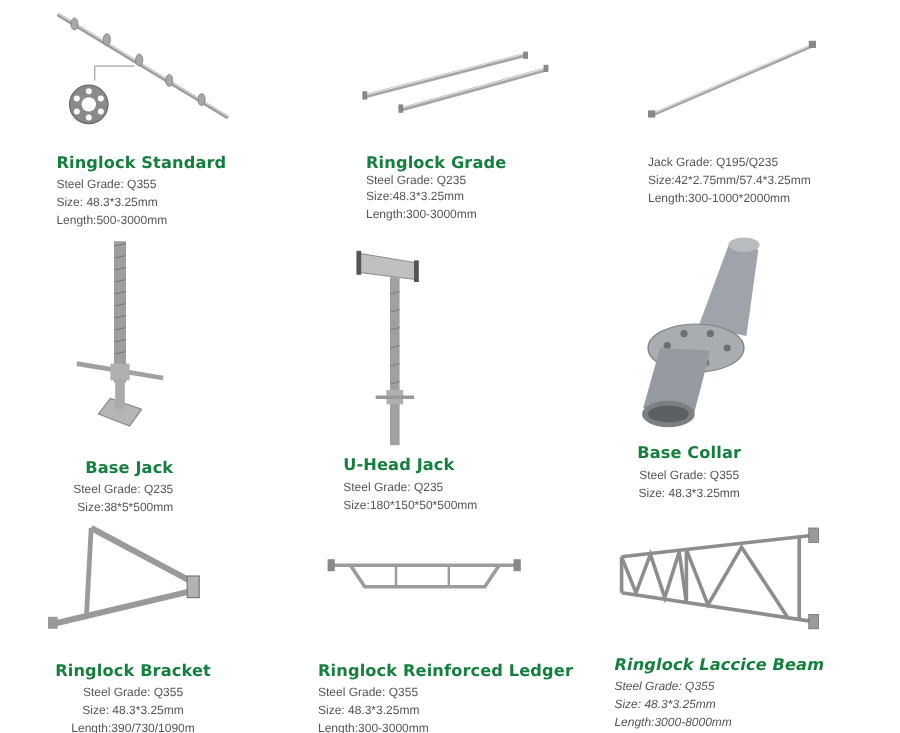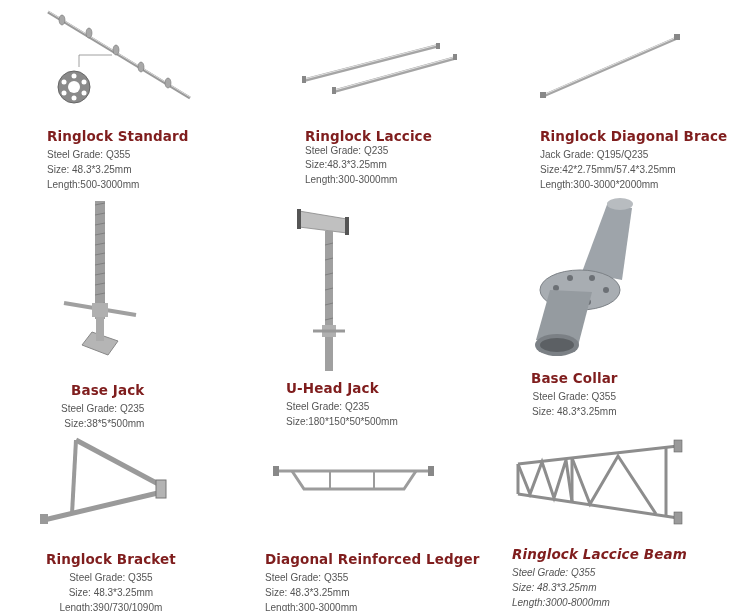--- a/index.html
+++ b/index.html
@@ -1,20 +1,20 @@
 <!DOCTYPE html>
 <html><head>
 <meta charset="utf-8">
 <style>
   html, body { margin:0; padding:0; background:#ffffff; }
   body { width:750px; height:611px; position:relative; overflow:hidden; font-family:"Liberation Sans", sans-serif; color:#222; }
   .card { position:absolute; }
   .card svg { position:absolute; }
   .info { position:absolute; }
-  .title { font-family:"DejaVu Sans", sans-serif; font-weight:bold; font-size:13.5px; color:#7f1d1d; letter-spacing:0.1px; white-space:nowrap; margin:0 0 3px 0; }
+  .title { font-family:"DejaVu Sans", sans-serif; font-weight:bold; font-size:13.5px; color:#15803d; letter-spacing:0.1px; white-space:nowrap; margin:0 0 3px 0; }
   .spec { font-size:10px; color:#555; line-height:15px; white-space:nowrap; }
 </style>
 </head>
 <body>
 
 <div class="card" style="left:0;top:0;width:250px;height:200px;">
   <svg width="200" height="120" style="left:40px;top:0;" viewBox="0 0 200 120">
     <line x1="8" y1="12" x2="150" y2="98" stroke="#9a9a9a" stroke-width="3"></line>
     <line x1="8" y1="11" x2="150" y2="97" stroke="#d8d8d8" stroke-width="1"></line>
     <g fill="#a8a8a8" stroke="#777" stroke-width="0.6">
@@ -51,41 +51,40 @@
     <line x1="40" y1="61" x2="160" y2="28" stroke="#a5a5a5" stroke-width="3.5"></line>
     <line x1="40" y1="60" x2="160" y2="27" stroke="#e2e2e2" stroke-width="1"></line>
     <g fill="#888">
         <rect x="7" y="46" width="4" height="7"></rect>
         <rect x="141" y="13" width="4" height="6"></rect>
         <rect x="37" y="57" width="4" height="7"></rect>
         <rect x="158" y="24" width="4" height="6"></rect>
       </g>
   </svg>
   <div class="info" style="left:55px;top:128px;">
-    <div class="title" style="margin-bottom:0;">Ringlock Laccice</div>
+    <div class="title" style="margin-bottom:0;">Ringlock Grade</div>
     <div class="spec" style="line-height:13px;">Steel Grade: Q235</div>
     <div class="spec">Size:48.3*3.25mm</div>
     <div class="spec">Length:300-3000mm</div>
   </div>
 </div>
 
 <div class="card" style="left:500px;top:0;width:250px;height:200px;">
   <svg width="180" height="80" style="left:35px;top:30px;" viewBox="0 0 180 80">
     <line x1="8" y1="66" x2="142" y2="8" stroke="#a5a5a5" stroke-width="3"></line>
     <line x1="8" y1="65" x2="142" y2="7" stroke="#e0e0e0" stroke-width="1"></line>
     <g fill="#888">
         <rect x="5" y="62" width="6" height="6"></rect>
         <rect x="139" y="4" width="6" height="6"></rect>
       </g>
   </svg>
   <div class="info" style="left:40px;top:128px;">
-    <div class="title">Ringlock Diagonal Brace</div>
     <div class="spec">Jack Grade: Q195/Q235</div>
     <div class="spec">Size:42*2.75mm/57.4*3.25mm</div>
-    <div class="spec">Length:300-3000*2000mm</div>
+    <div class="spec">Length:300-1000*2000mm</div>
   </div>
 </div>
 
 <div class="card" style="left:0;top:195px;width:250px;height:240px;text-align:right;">
   <svg width="100" height="170" style="left:60px;top:0;" viewBox="0 0 100 170">
     <rect x="35" y="6" width="10" height="118" fill="#9e9e9e"></rect>
     <g stroke="#777" stroke-width="0.8">
       <line x1="35" y1="10" x2="45" y2="8"></line>
         <line x1="35" y1="20" x2="45" y2="18"></line>
         <line x1="35" y1="30" x2="45" y2="28"></line>
@@ -177,21 +176,21 @@
 <div class="card" style="left:250px;top:430px;width:250px;height:181px;">
   <svg width="170" height="80" style="left:20px;top:25px;" viewBox="0 0 170 80">
     <line x1="6" y1="16" x2="160" y2="16" stroke="#9c9c9c" stroke-width="3"></line>
     <polyline points="22,16 34,34 134,34 146,16" fill="none" stroke="#9c9c9c" stroke-width="3"></polyline>
     <line x1="60" y1="16" x2="60" y2="34" stroke="#9c9c9c" stroke-width="2"></line>
     <line x1="104" y1="16" x2="104" y2="34" stroke="#9c9c9c" stroke-width="2"></line>
     <rect x="3" y="11" width="6" height="10" fill="#888"></rect>
       <rect x="158" y="11" width="6" height="10" fill="#888"></rect>
   </svg>
   <div class="info" style="left:15px;top:121px;">
-    <div class="title">Diagonal Reinforced Ledger</div>
+    <div class="title">Ringlock Reinforced Ledger</div>
     <div class="spec">Steel Grade: Q355</div>
     <div class="spec">Size: 48.3*3.25mm</div>
     <div class="spec">Length:300-3000mm</div>
   </div>
 </div>
 
 <div class="card" style="left:500px;top:425px;width:250px;height:186px;font-style:italic;">
   <svg width="190" height="110" style="left:10px;top:5px;" viewBox="0 0 190 110">
     <g stroke="#8d8d8d" stroke-width="3" fill="none">
       <line x1="8" y1="34" x2="168" y2="16"></line>

